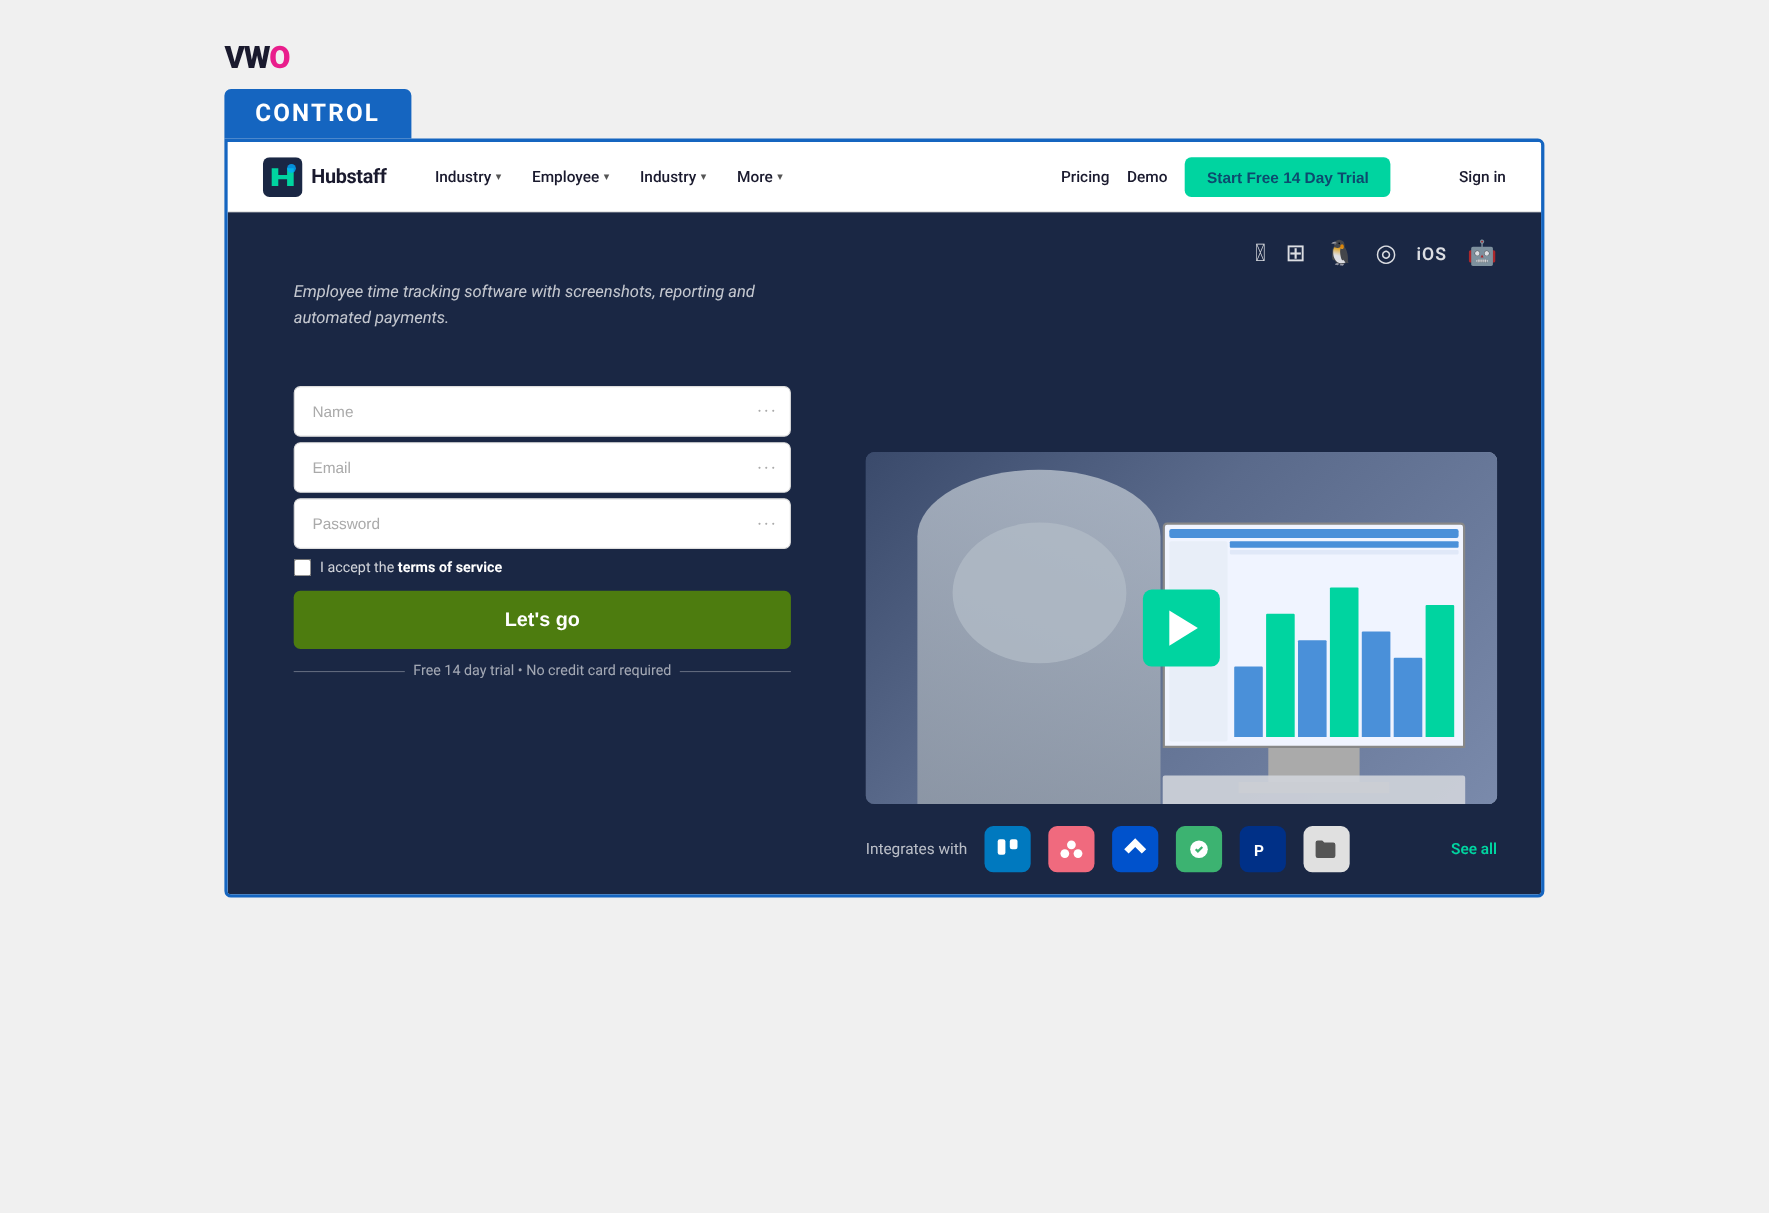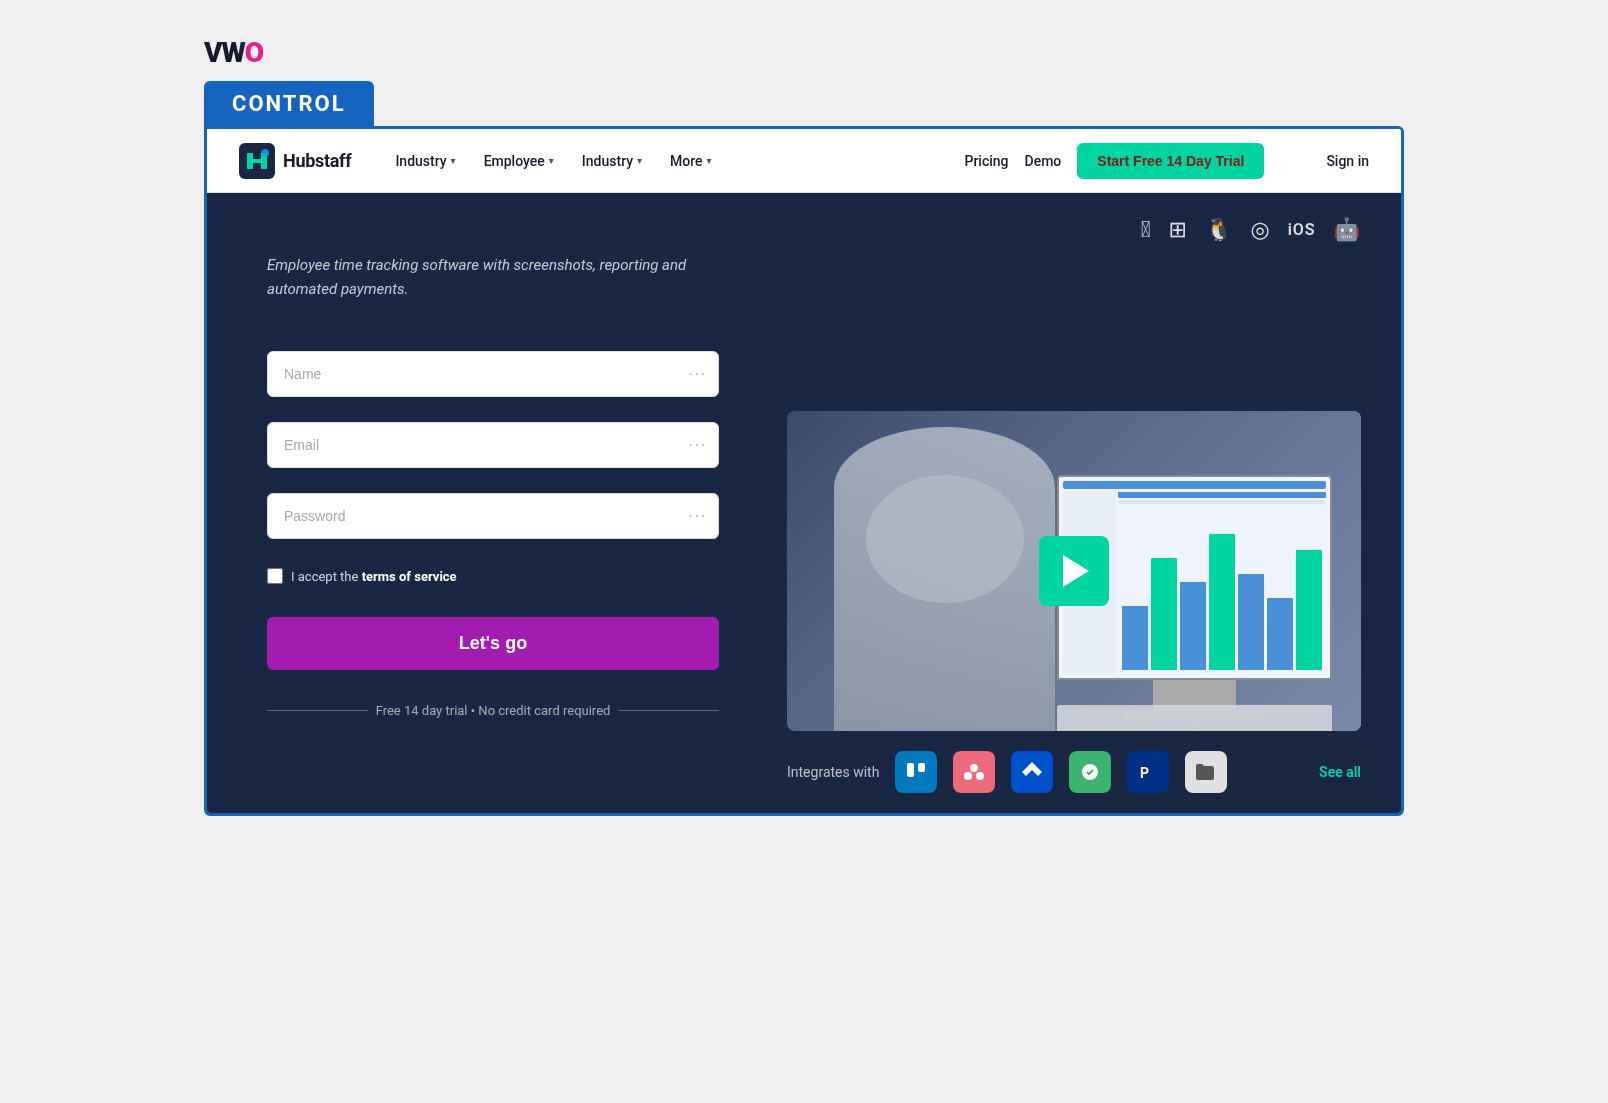--- a/index.html
+++ b/index.html
@@ -114,21 +114,21 @@
       cursor: pointer;
     }
     .nav-pricing {
       color: #1a1a2e;
       font-size: 14px;
       font-weight: 500;
       cursor: pointer;
     }
     .btn-trial {
       background: #00d4a0;
-      color: #7f1d1d;
+      color: #0c4a6e;
       font-size: 14px;
       font-weight: 700;
       padding: 10px 20px;
       border-radius: 6px;
       border: none;
       cursor: pointer;
       white-space: nowrap;
     }
     .nav-signin {
       color: #1a1a2e;
@@ -187,21 +187,21 @@
       font-size: 15px;
       line-height: 1.6;
       margin-bottom: 50px;
       font-style: italic;
     }
 
     
     .signup-form {
       display: flex;
       flex-direction: column;
-      gap: 25px;
+      gap: 5px;
     }
     .form-input-wrap {
       position: relative;
     }
     .form-input {
       width: 100%;
       background: #fff;
       border: 1px solid #ddd;
       border-radius: 6px;
       padding: 14px 40px 14px 16px;
@@ -235,21 +235,21 @@
       color: rgba(255,255,255,0.8);
       font-size: 13px;
     }
     .tos-link {
       color: #fff;
       font-weight: 700;
       text-decoration: none;
     }
 
     .btn-lets-go {
-      background: #a21caf;
+      background: #4d7c0f;
       color: #fff;
       font-size: 18px;
       font-weight: 700;
       padding: 16px;
       border-radius: 6px;
       border: none;
       cursor: pointer;
       width: 100%;
       margin-top: 8px;
     }

